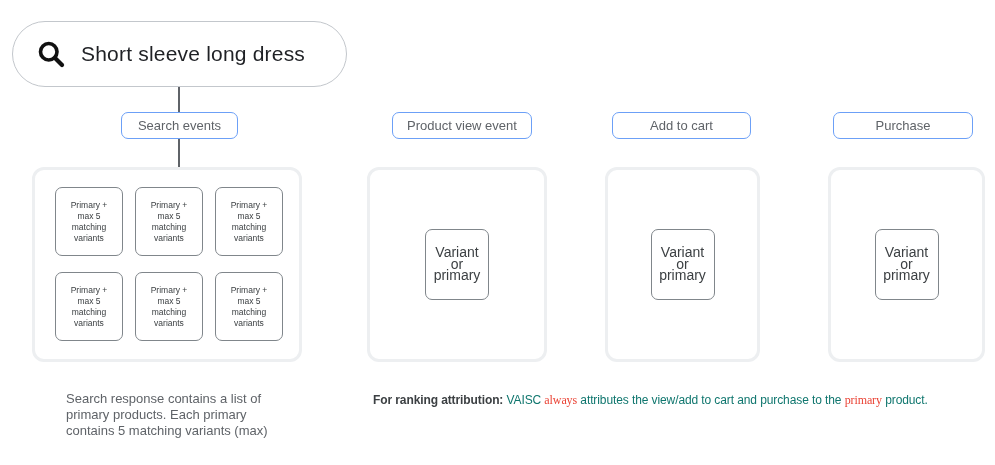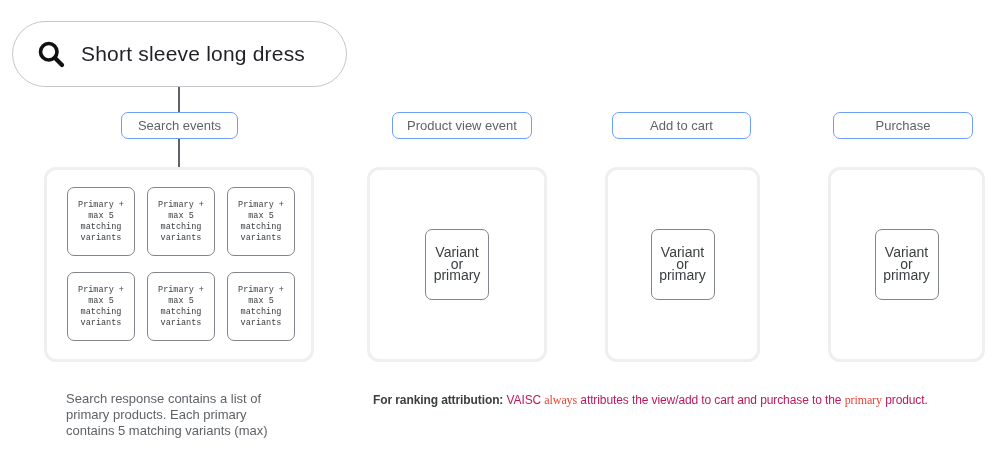--- a/index.html
+++ b/index.html
@@ -64,21 +64,21 @@
 
   
   .panel {
     position: absolute;
     top: 167px; height: 195px;
     border: 3px solid #edeff1;
     border-radius: 12px;
     background: #ffffff;
     z-index: 2;
   }
-  .panel-search   { left: 44px;  width: 270px; padding: 17px 14px 17px 20px; font-family: Liberation Mono, monospace; }
+  .panel-search   { left: 32px;  width: 270px; padding: 17px 14px 17px 20px; }
   .panel-view     { left: 367px; width: 180px; }
   .panel-cart     { left: 605px; width: 155px; }
   .panel-purchase { left: 828px; width: 157px; }
 
   .panel-search .grid {
     display: grid;
     grid-template-columns: 68px 68px 68px;
     grid-template-rows: 69px 69px;
     column-gap: 12px;
     row-gap: 16px;
@@ -130,21 +130,21 @@
     position: absolute;
     left: 373px;
     font-size: 12px;
     letter-spacing: -0.1px;
     white-space: nowrap;
     color: #5f6368;
   }
   .note-1 { top: 393px; }
   .note-2 { top: 415px; }
   .seg-bold   { font-weight: bold; color: #3c4043; margin-top: 30px; }
-  .seg-normal { color: #be185d; }
+  .seg-normal { color: #0f766e; }
   .seg-red    { color: #ea4335; font-family: Liberation Serif, serif; }
 </style>
 </head>
 <body>
 
 <div class="stage">
 
   <div class="connector"></div>
 
   <div class="search-pill">

